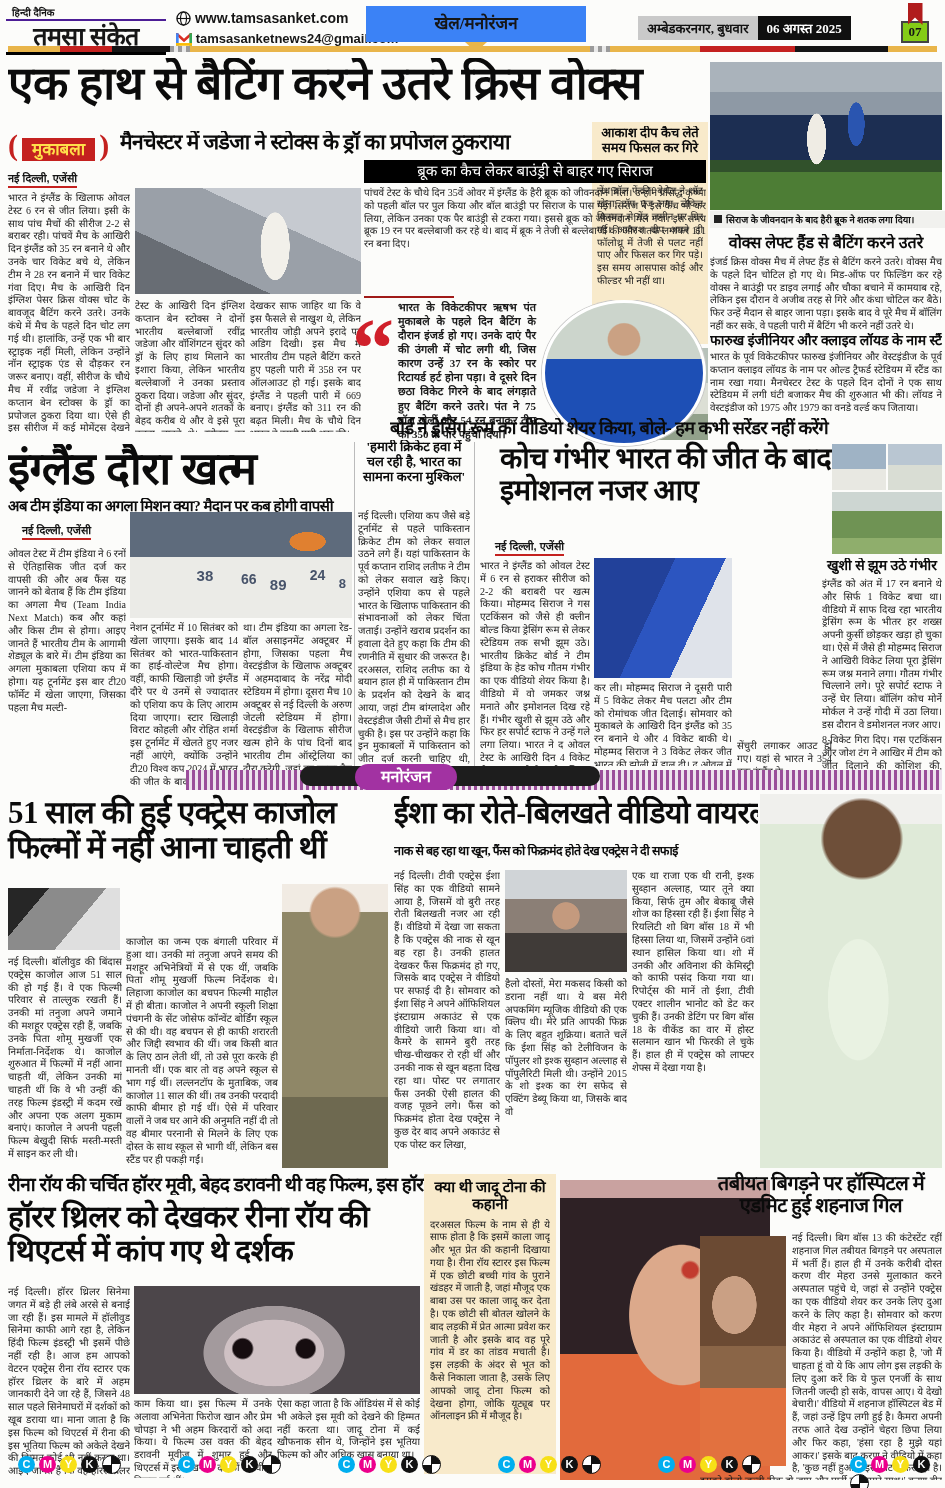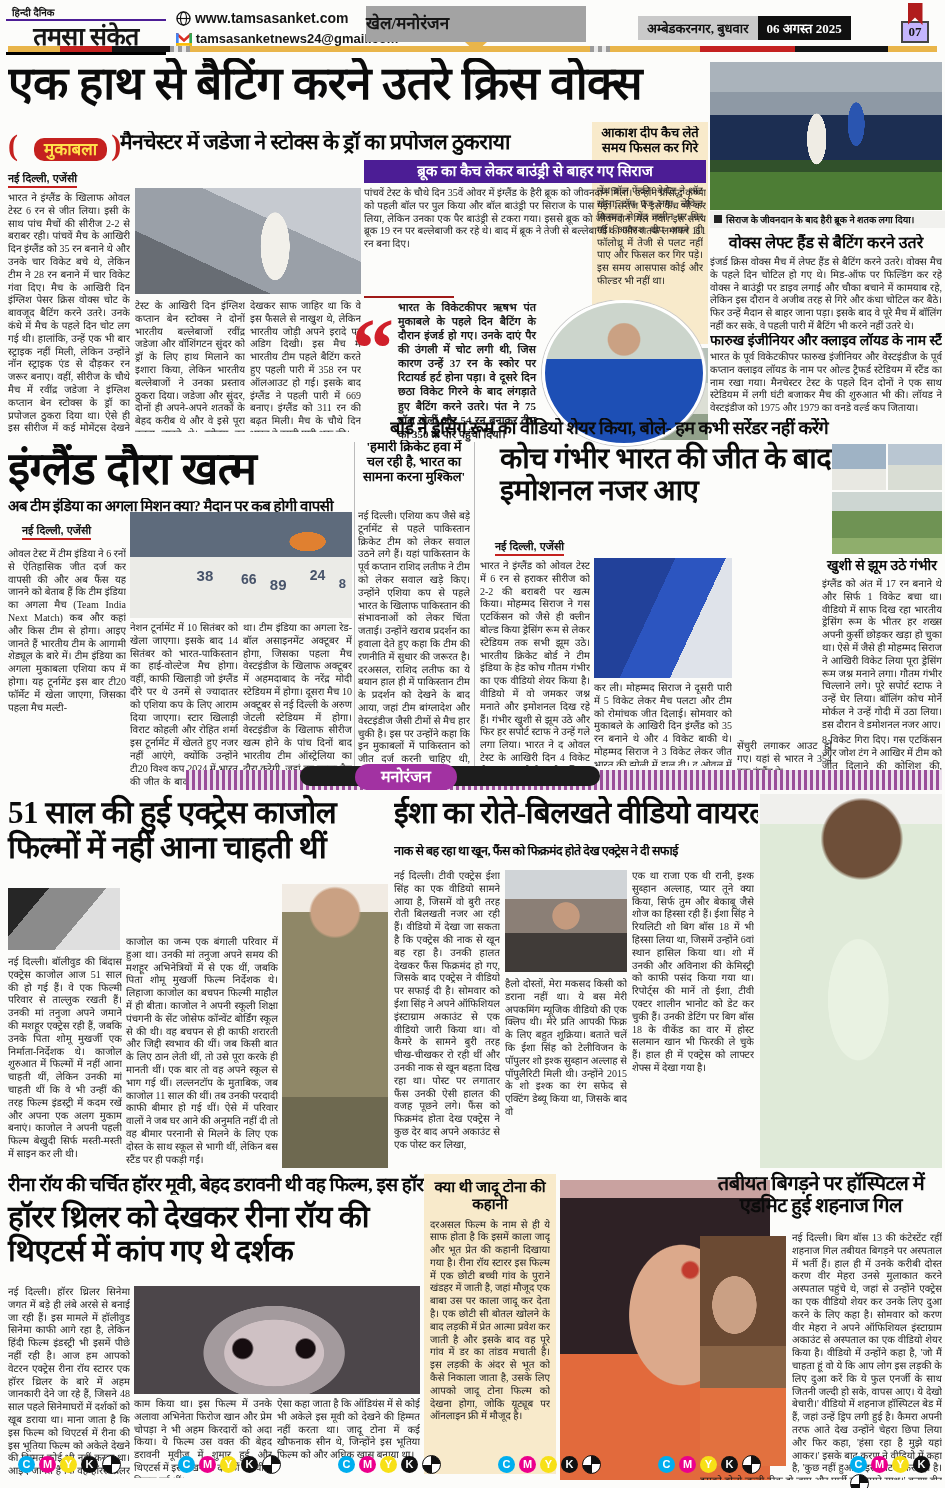--- a/index.html
+++ b/index.html
@@ -6,43 +6,43 @@
   #paper{position:relative;width:945px;height:1488px;background:#fcfcfa;overflow:hidden;
          font-family:"Liberation Serif","DejaVu Serif",serif;color:#161616;}
   .abs{position:absolute;}
   .bt{font-size:10px;line-height:1.28;text-align:justify;overflow:hidden;color:#1c1c1c;}
   .bt.bold{font-weight:700;}
   .hl{font-weight:700;color:#0b0b0b;letter-spacing:-.5px;line-height:1.12;}
   .nw{white-space:nowrap;overflow:hidden;}
   .ctr{text-align:center;}
   .dl{font-family:"Liberation Sans",sans-serif;font-weight:700;font-size:11px;
       border-bottom:2px solid #c4211f;padding-bottom:1px;display:inline-block;}
-  .strip{background:#4c1d95;color:#fff;font-weight:700;text-align:center;overflow:hidden;}
+  .strip{background:#000000;color:#fff;font-weight:400;text-align:center;overflow:hidden;}
   .cream{background:#f8eacb;}
   .shead{font-weight:700;text-align:center;color:#0b0b0b;line-height:1.15;overflow:hidden;}
   .cap{font-size:9.5px;font-weight:700;background:#f1f1ee;color:#111;padding:2px 4px;overflow:hidden;white-space:nowrap;}
   .cap .sq{display:inline-block;width:8px;height:8px;background:#222;margin-right:4px;}
   .ph{overflow:hidden;}
   .vline{width:1px;background:#bbb;}
   .qmark{color:#d0202a;font-size:84px;line-height:.8;font-weight:700;}
   
   .brandtag{font-size:10px;font-weight:700;text-align:left;padding-left:6px;}
   .brand{font-size:25px;font-weight:700;border-top:2px solid #4c1d95;border-bottom:3px solid #000;
          text-align:center;line-height:1.25;letter-spacing:-.5px;}
   .contact{font-family:"Liberation Sans",sans-serif;font-weight:700;}
-  .banner{background:#a3a3a3;text-align:left;font-weight:700;font-size:17px;line-height:36px;}
+  .banner{background:#3b82f6;text-align:center;font-weight:700;font-size:17px;line-height:36px;}
   .banner .pt{position:absolute;left:50%;top:36px;margin-left:-11px;width:0;height:0;
       border-left:11px solid transparent;border-right:11px solid transparent;border-top:10px solid #e9b54a;}
   .graybox{background:#c9c9c9;color:#111;font-weight:700;font-size:13px;padding:3px 9px;display:inline-block;}
   .blackbox{background:#101010;color:#fff;font-weight:700;font-size:13px;padding:3px 9px;display:inline-block;}
   .checks{background:repeating-linear-gradient(90deg,#9a9a9a 0 4px,#e9e9e9 4px 8px);}
   .ribbon{width:15px;height:22px;background:#b01c1c;clip-path:polygon(0 0,100% 0,100% 100%,50% 66%,0 100%);}
-  .pagebox{border:2px solid #444;background:#c4b5fd;font-weight:700;font-size:13px;width:24px;text-align:center;line-height:18px;}
-  
-  .kick{background:#c4211f;color:#ffe04a;font-weight:700;font-size:17px;padding:2px 10px;border-radius:10px;margin-left:12px;}
+  .pagebox{border:2px solid #444;background:#84cc16;font-weight:700;font-size:13px;width:24px;text-align:center;line-height:18px;}
+  
+  .kick{background:#c4211f;color:#ffe04a;font-weight:700;font-size:17px;padding:2px 10px;border-radius:0;}
   .paren{color:#c4211f;font-size:30px;font-weight:700;line-height:30px;}
   
   .stripes{background:repeating-linear-gradient(90deg,#9b4e9b 0 3px,#eee2ee 3px 6px);}
   .pill{background:#a232a2;color:#fff;border-radius:13px;font-weight:700;font-size:16px;line-height:26px;padding:0 26px;}
   .blacktab{background:#1d1d1d;border-radius:10px;}
   
   .mk{width:17px;height:17px;border-radius:50%;color:#fff;font:700 11px/17px "Liberation Sans",sans-serif;
       text-align:center;display:inline-block;margin-right:4px;vertical-align:middle;}
   .mk.c{background:#00aeef;} .mk.m{background:#ec008c;} .mk.y{background:#f7e017;} .mk.k{background:#111;}
   .reg{width:17px;height:17px;border-radius:50%;display:inline-block;vertical-align:middle;border:1px solid #111;

